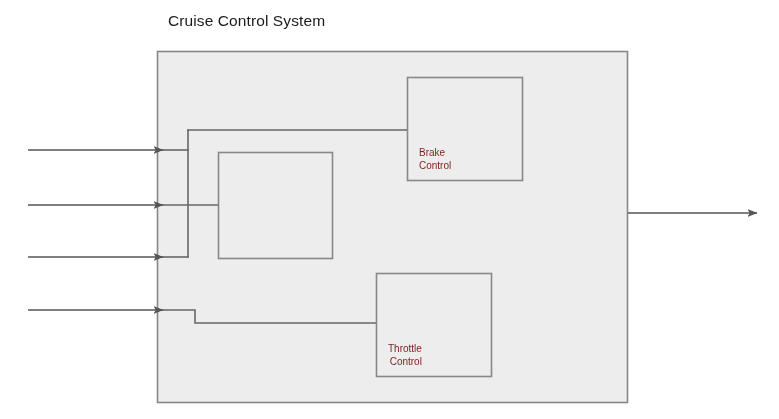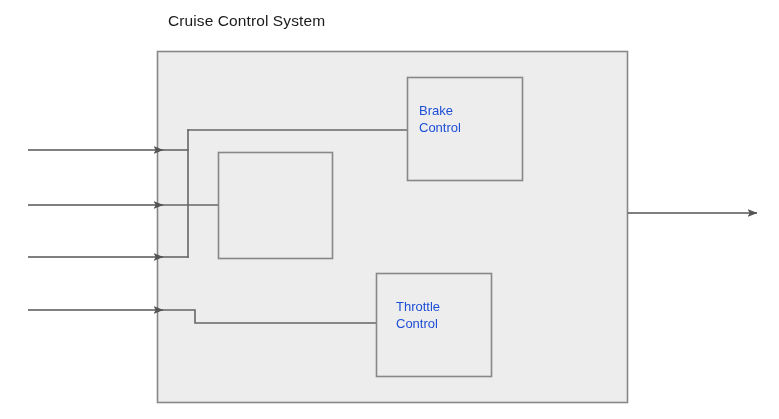--- a/index.html
+++ b/index.html
@@ -31,29 +31,30 @@
     position: absolute;
     left: 168px;
     top: 12px;
     font-size: 15.5px;
     color: #1a1a1a;
     white-space: nowrap;
     letter-spacing: 0.1px;
   }
   .block-label {
     position: absolute;
-    font-size: 13px;
-    color: #1d4ed8;
+    font-size: 10px;
+    color: #7f1d1d;
     line-height: 1.28;
     white-space: pre-line;
     pointer-events: none;
+    margin-top: 44px;
   }
   #label-brake    { left: 419px; top: 103px; }
   #label-sig      { left: 230px; top: 179px; }
-  #label-throttle { left: 396px; top: 299px; }
+  #label-throttle { left: 388px; top: 299px; text-align: right; }
 </style>
 </head>
 <body>
 
 <div id="canvas">
 
   <div class="sys-title">Cruise Control System</div>
 
   <svg id="diagram-svg" viewBox="0 0 779 419" xmlns="http://www.w3.org/2000/svg">
     <defs>

